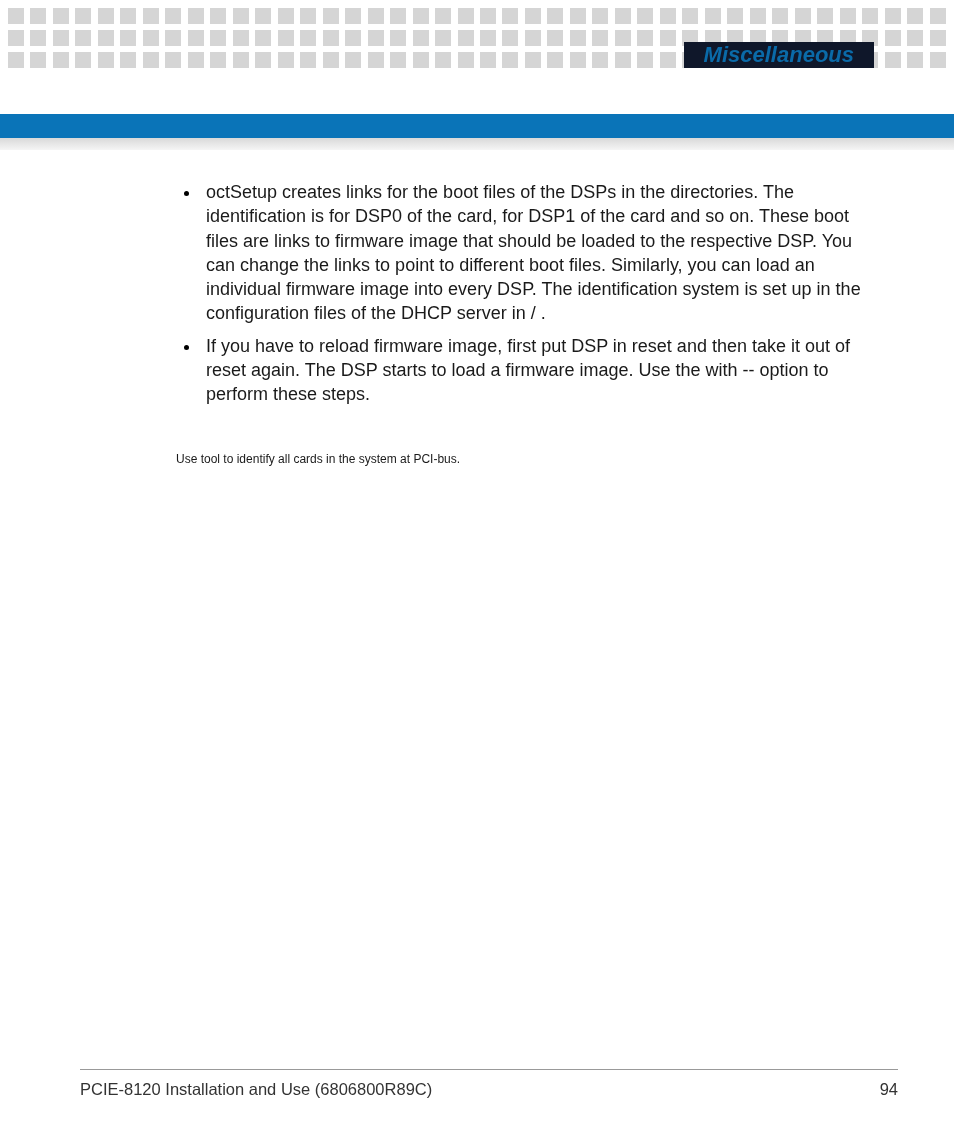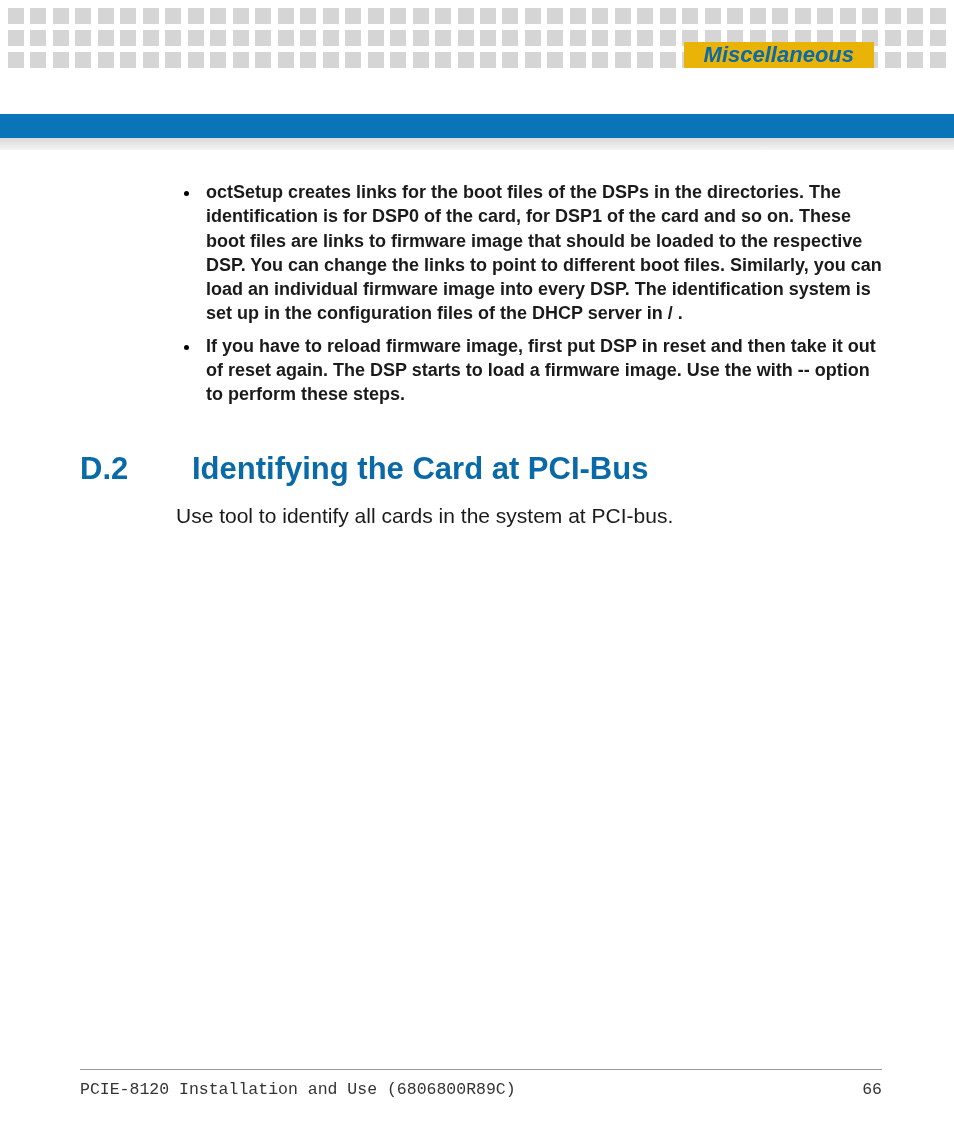--- a/index.html
+++ b/index.html
@@ -27,21 +27,21 @@
   }
   .dot-grid span {
     background: #d5d5d5;
     width: 16px; height: 16px;
   }
 
   .header-label {
     position: absolute;
     top: 42px;
     right: 80px;
-    background: #eab308;
+    background: #0f172a;
     padding: 0 20px;
     color: #0a6aa8;
     font-weight: 700;
     font-size: 22px;
     z-index: 2;
     font-style: italic;
   }
 
   .blue-bar {
     position: absolute;
@@ -65,21 +65,20 @@
     top: 180px;
     left: 80px;
     right: 72px;
     bottom: 90px;
   }
 
   ul.bullets {
     list-style: disc;
     margin: 0 0 44px 120px;
     padding: 0;
-    font-weight: bold;
   }
   ul.bullets li {
     font-size: 18px;
     line-height: 1.35;
     margin-bottom: 8px;
     padding-left: 6px;
   }
   ul.bullets li::marker { color:#000; font-size:16px; }
 
   h2.section {
@@ -87,38 +86,37 @@
     font-weight: 700;
     font-size: 31px;
     margin: 34px 0 14px 0;
     display: flex;
     gap: 42px;
   }
   h2.section .num { min-width: 70px; }
 
   .body-text {
     margin-left: 96px;
-    font-size: 21px;
+    font-size: 12px;
     line-height: 1.4;
   }
   .body-text p { margin: 0 0 14px 0; }
 
   .spacer-output { height: 320px; }
 
   .footer {
     position: absolute;
-    left: 80px; right: 72px;
+    left: 80px; right: 56px;
     bottom: 46px;
     border-top: 1px solid #999;
     padding-top: 10px;
     display: flex;
     justify-content: space-between;
     font-size: 16.5px;
     color: #333;
-    font-family: Liberation Mono, monospace;
   }
 </style>
 </head>
 <body>
 
 <div class="dot-grid">
     <span></span>
     <span></span>
     <span></span>
     <span></span>
@@ -251,28 +249,24 @@
 <div class="blue-bar"></div>
 <div class="grey-underbar"></div>
 
 <div class="page">
 
   <ul class="bullets">
     <li>octSetup creates links for the boot files of the DSPs in the               directories. The identification is                       for DSP0 of the card,                       for DSP1 of the card and so on. These boot files are links to firmware image that should be loaded to the respective DSP. You can change the links to point to different boot files. Similarly, you can load an individual firmware image into every DSP. The identification system is set up in the configuration files of the DHCP server                                         in /                                                    .</li>
     <li>If you have to reload firmware image, first put DSP in reset and then take it out of reset again. The DSP starts to load a firmware image. Use the                               with --                                        option to perform these steps.</li>
   </ul>
 
-  <h2 class="section">
-    <span class="num">D.2</span>
-    <span>Identifying the Card at PCI-Bus</span>
-  </h2>
 
   <div class="body-text">
     <p>Use                                       tool to identify all cards in the system at PCI-bus.</p>
     <div class="spacer-output"></div>
   </div>
 
 </div>
 
 <div class="footer">
   <span>PCIE-8120 Installation and Use (6806800R89C)</span>
-  <span>66</span>
+  <span>94</span>
 </div>
 
 </body></html>

